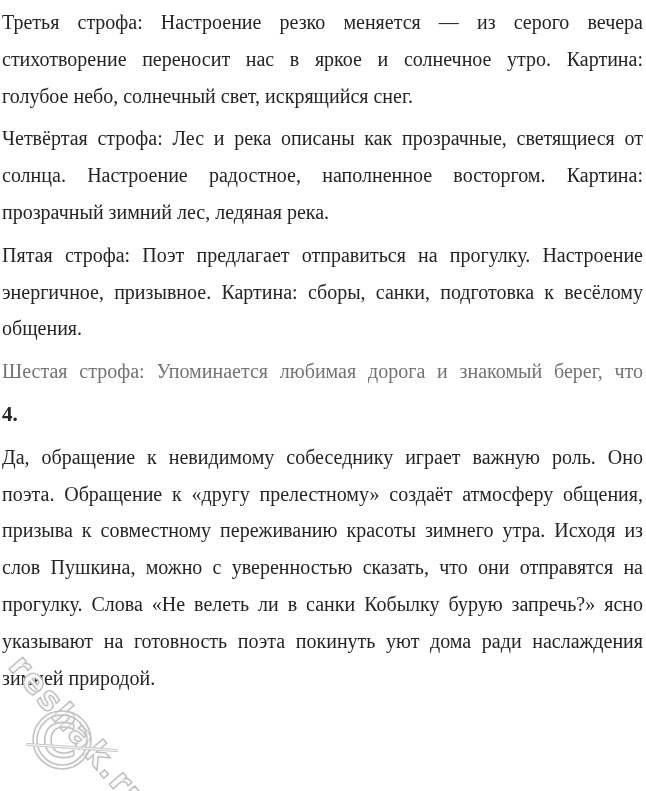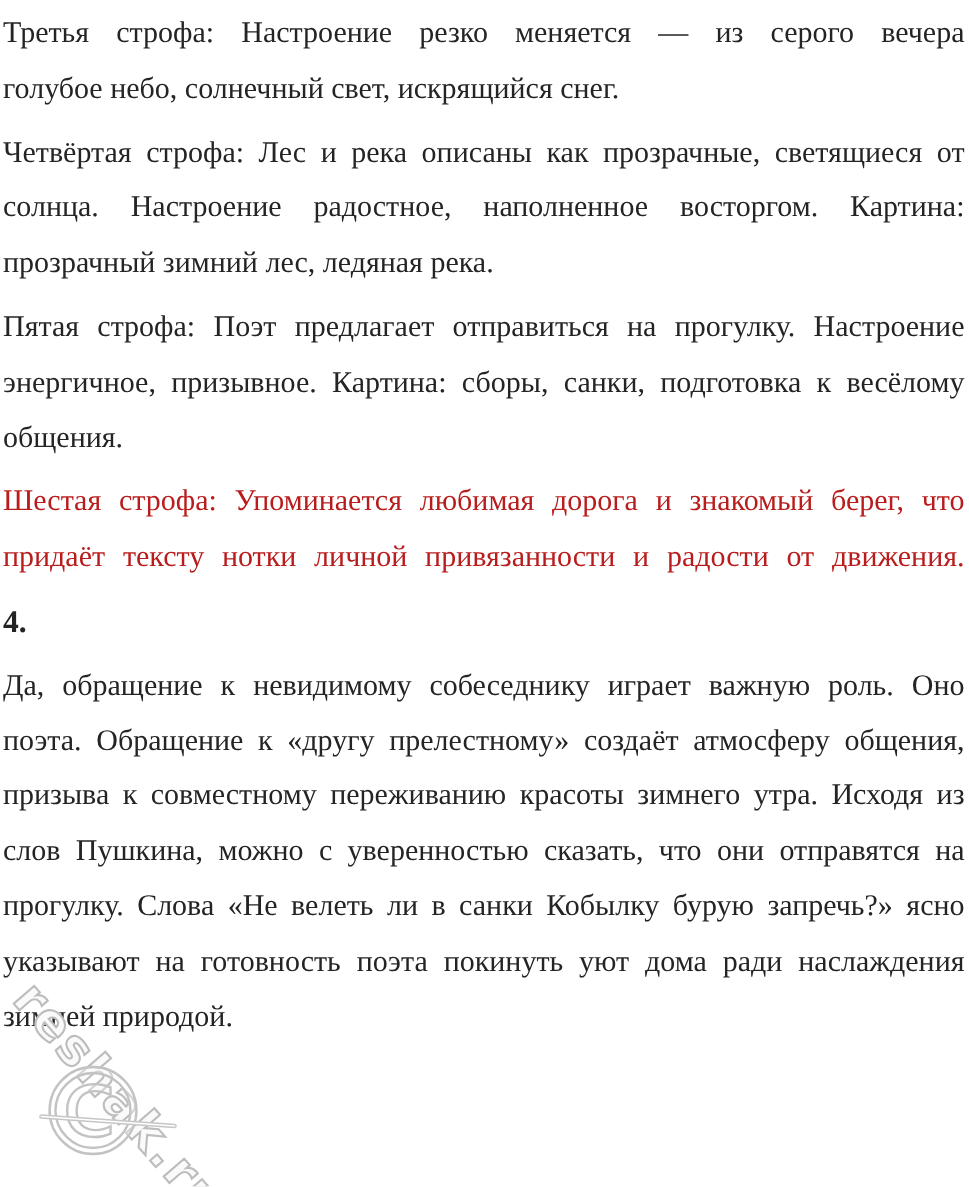--- a/index.html
+++ b/index.html
@@ -13,21 +13,21 @@
     width: 646px; height: 791px;
     background: #ffffff;
     overflow: hidden;
     padding: 4px 3px 0 2px;
     font-family: "Liberation Serif", "DejaVu Serif", serif;
     font-size: 20px;
     color: #242424;
   }
   .block { margin-bottom: 6px; }
   .block.heading { font-weight: bold; font-size: 21px; }
-  .block.faded { color: #b91c1c; }
+  .block.faded { color: #737373; }
   .line {
     line-height: 36.8px;
     text-align: justify;
     text-align-last: justify;
     white-space: normal;
   }
   .line.last { text-align-last: left; }
 
   
   .wm {
@@ -63,35 +63,35 @@
     transform: rotate(4deg);
   }
 </style>
 </head>
 <body>
 
 <div class="page">
   <div id="doc-blocks">
       <div class="block paragraph">
         <div class="line">Третья строфа: Настроение резко меняется — из серого вечера</div>
+        <div class="line">стихотворение переносит нас в яркое и солнечное утро. Картина:</div>
         <div class="line last">голубое небо, солнечный свет, искрящийся снег.</div>
       </div>
       <div class="block paragraph">
         <div class="line">Четвёртая строфа: Лес и река описаны как прозрачные, светящиеся от</div>
         <div class="line">солнца. Настроение радостное, наполненное восторгом. Картина:</div>
         <div class="line last">прозрачный зимний лес, ледяная река.</div>
       </div>
       <div class="block paragraph">
         <div class="line">Пятая строфа: Поэт предлагает отправиться на прогулку. Настроение</div>
         <div class="line">энергичное, призывное. Картина: сборы, санки, подготовка к весёлому</div>
         <div class="line last">общения.</div>
       </div>
       <div class="block paragraph faded">
         <div class="line">Шестая строфа: Упоминается любимая дорога и знакомый берег, что</div>
-        <div class="line">придаёт тексту нотки личной привязанности и радости от движения.</div>
       </div>
       <div class="block heading">
         <div class="line last">4.</div>
       </div>
       <div class="block paragraph">
         <div class="line">Да, обращение к невидимому собеседнику играет важную роль. Оно</div>
         <div class="line">поэта. Обращение к «другу прелестному» создаёт атмосферу общения,</div>
         <div class="line">призыва к совместному переживанию красоты зимнего утра. Исходя из</div>
         <div class="line">слов Пушкина, можно с уверенностью сказать, что они отправятся на</div>
         <div class="line">прогулку. Слова «Не велеть ли в санки Кобылку бурую запречь?» ясно</div>

